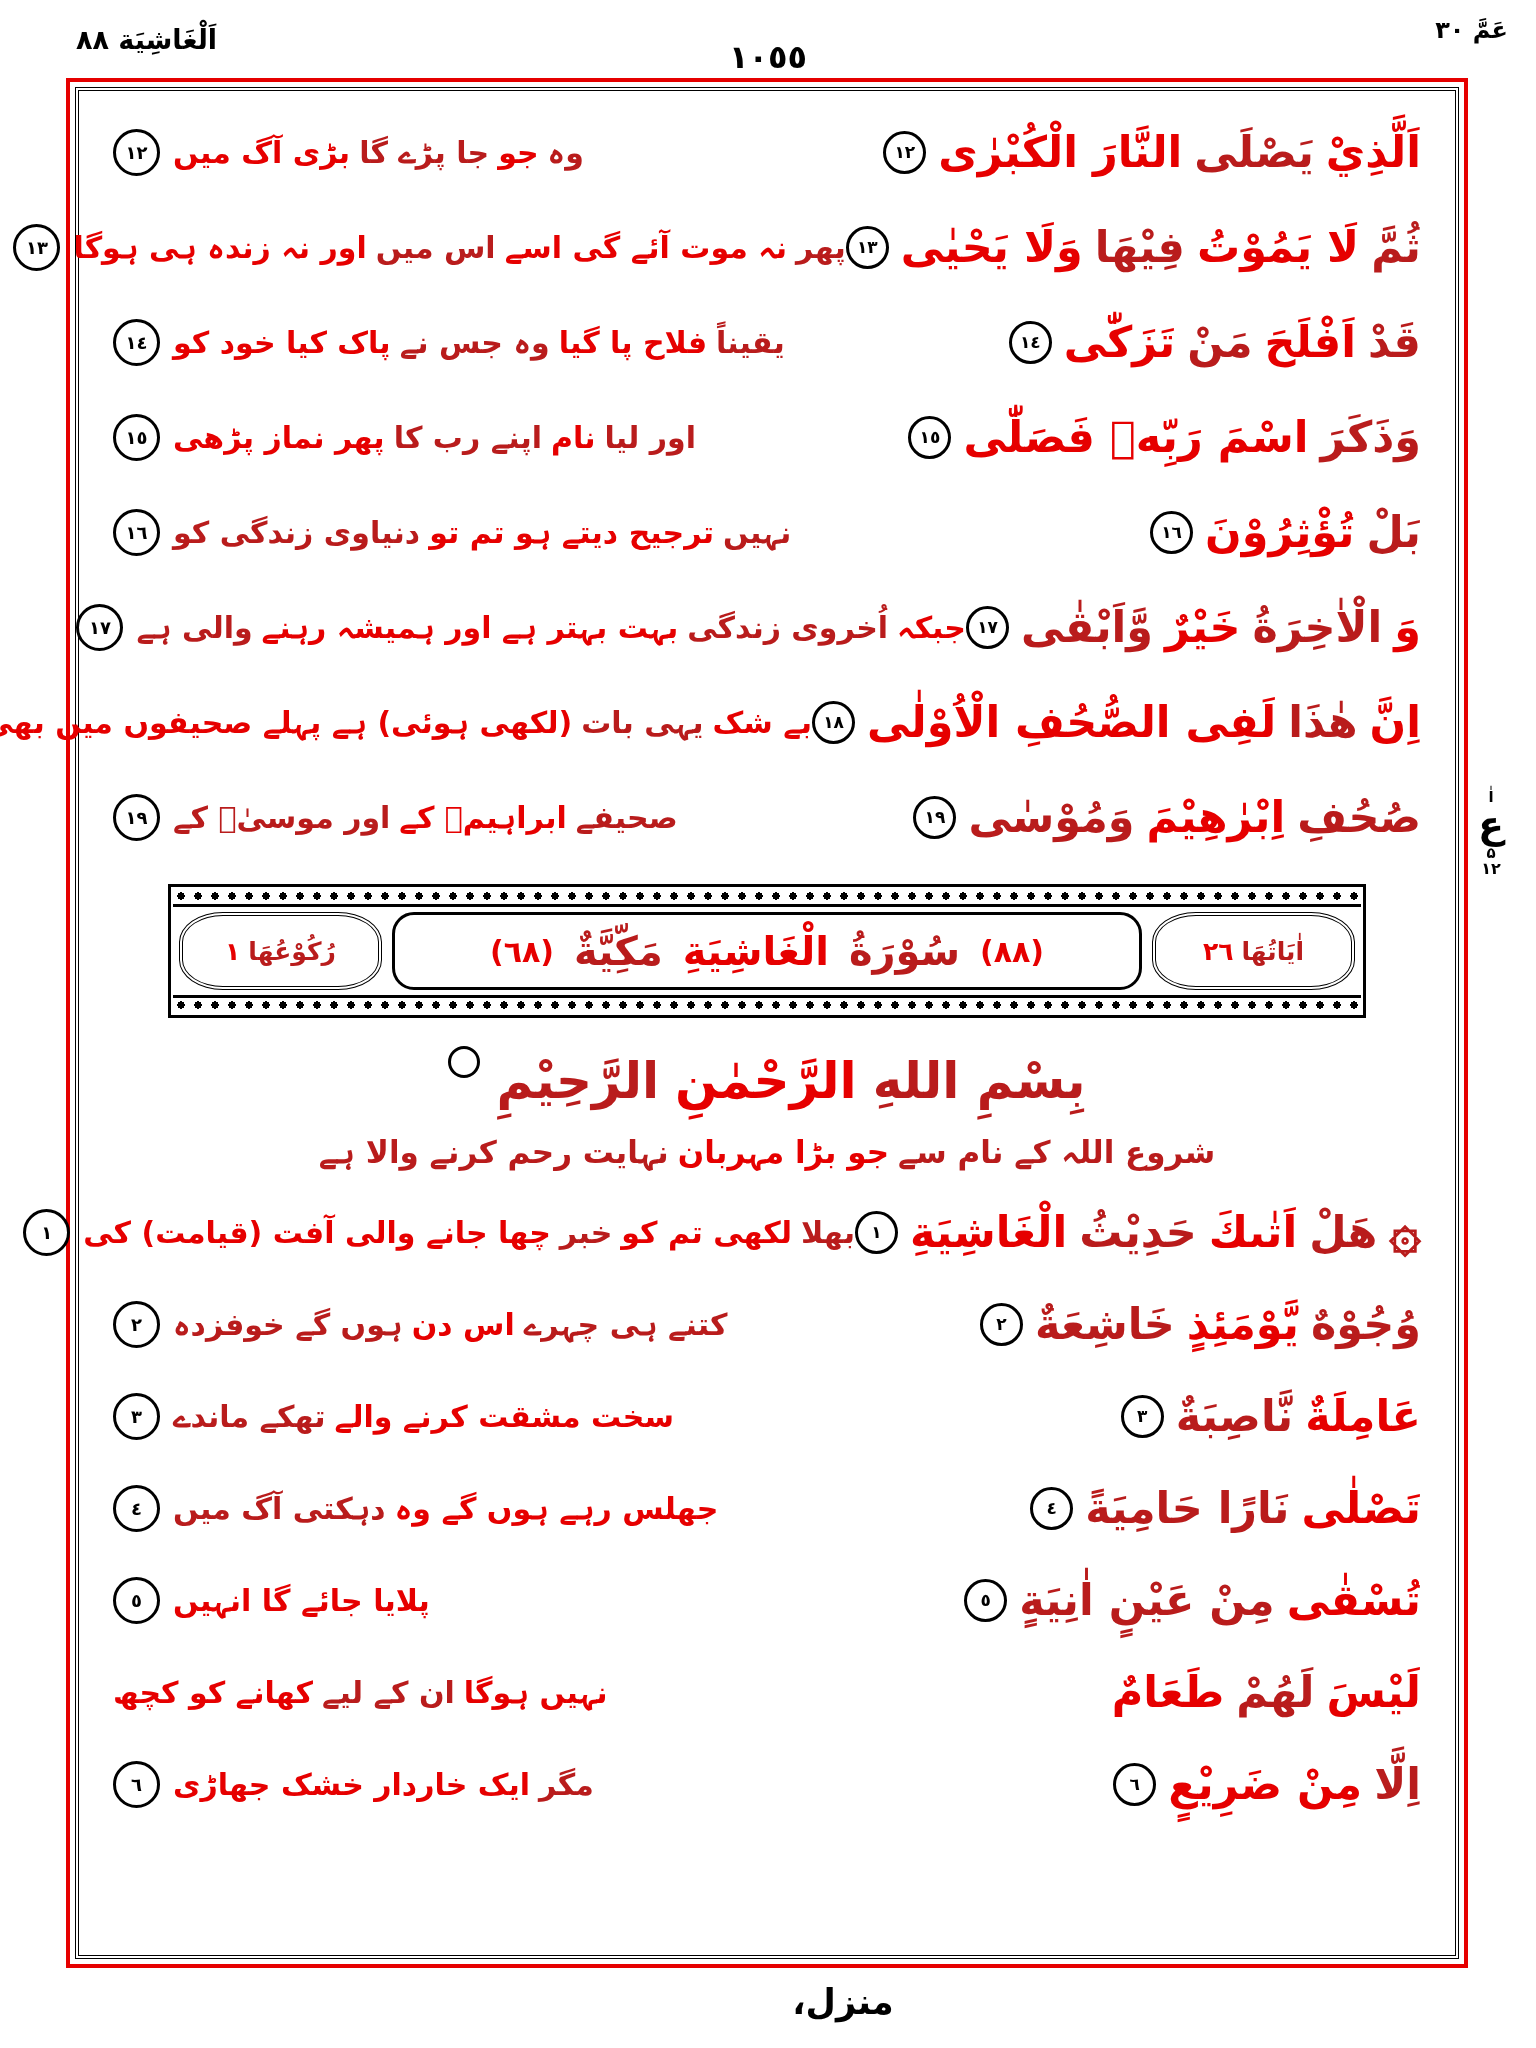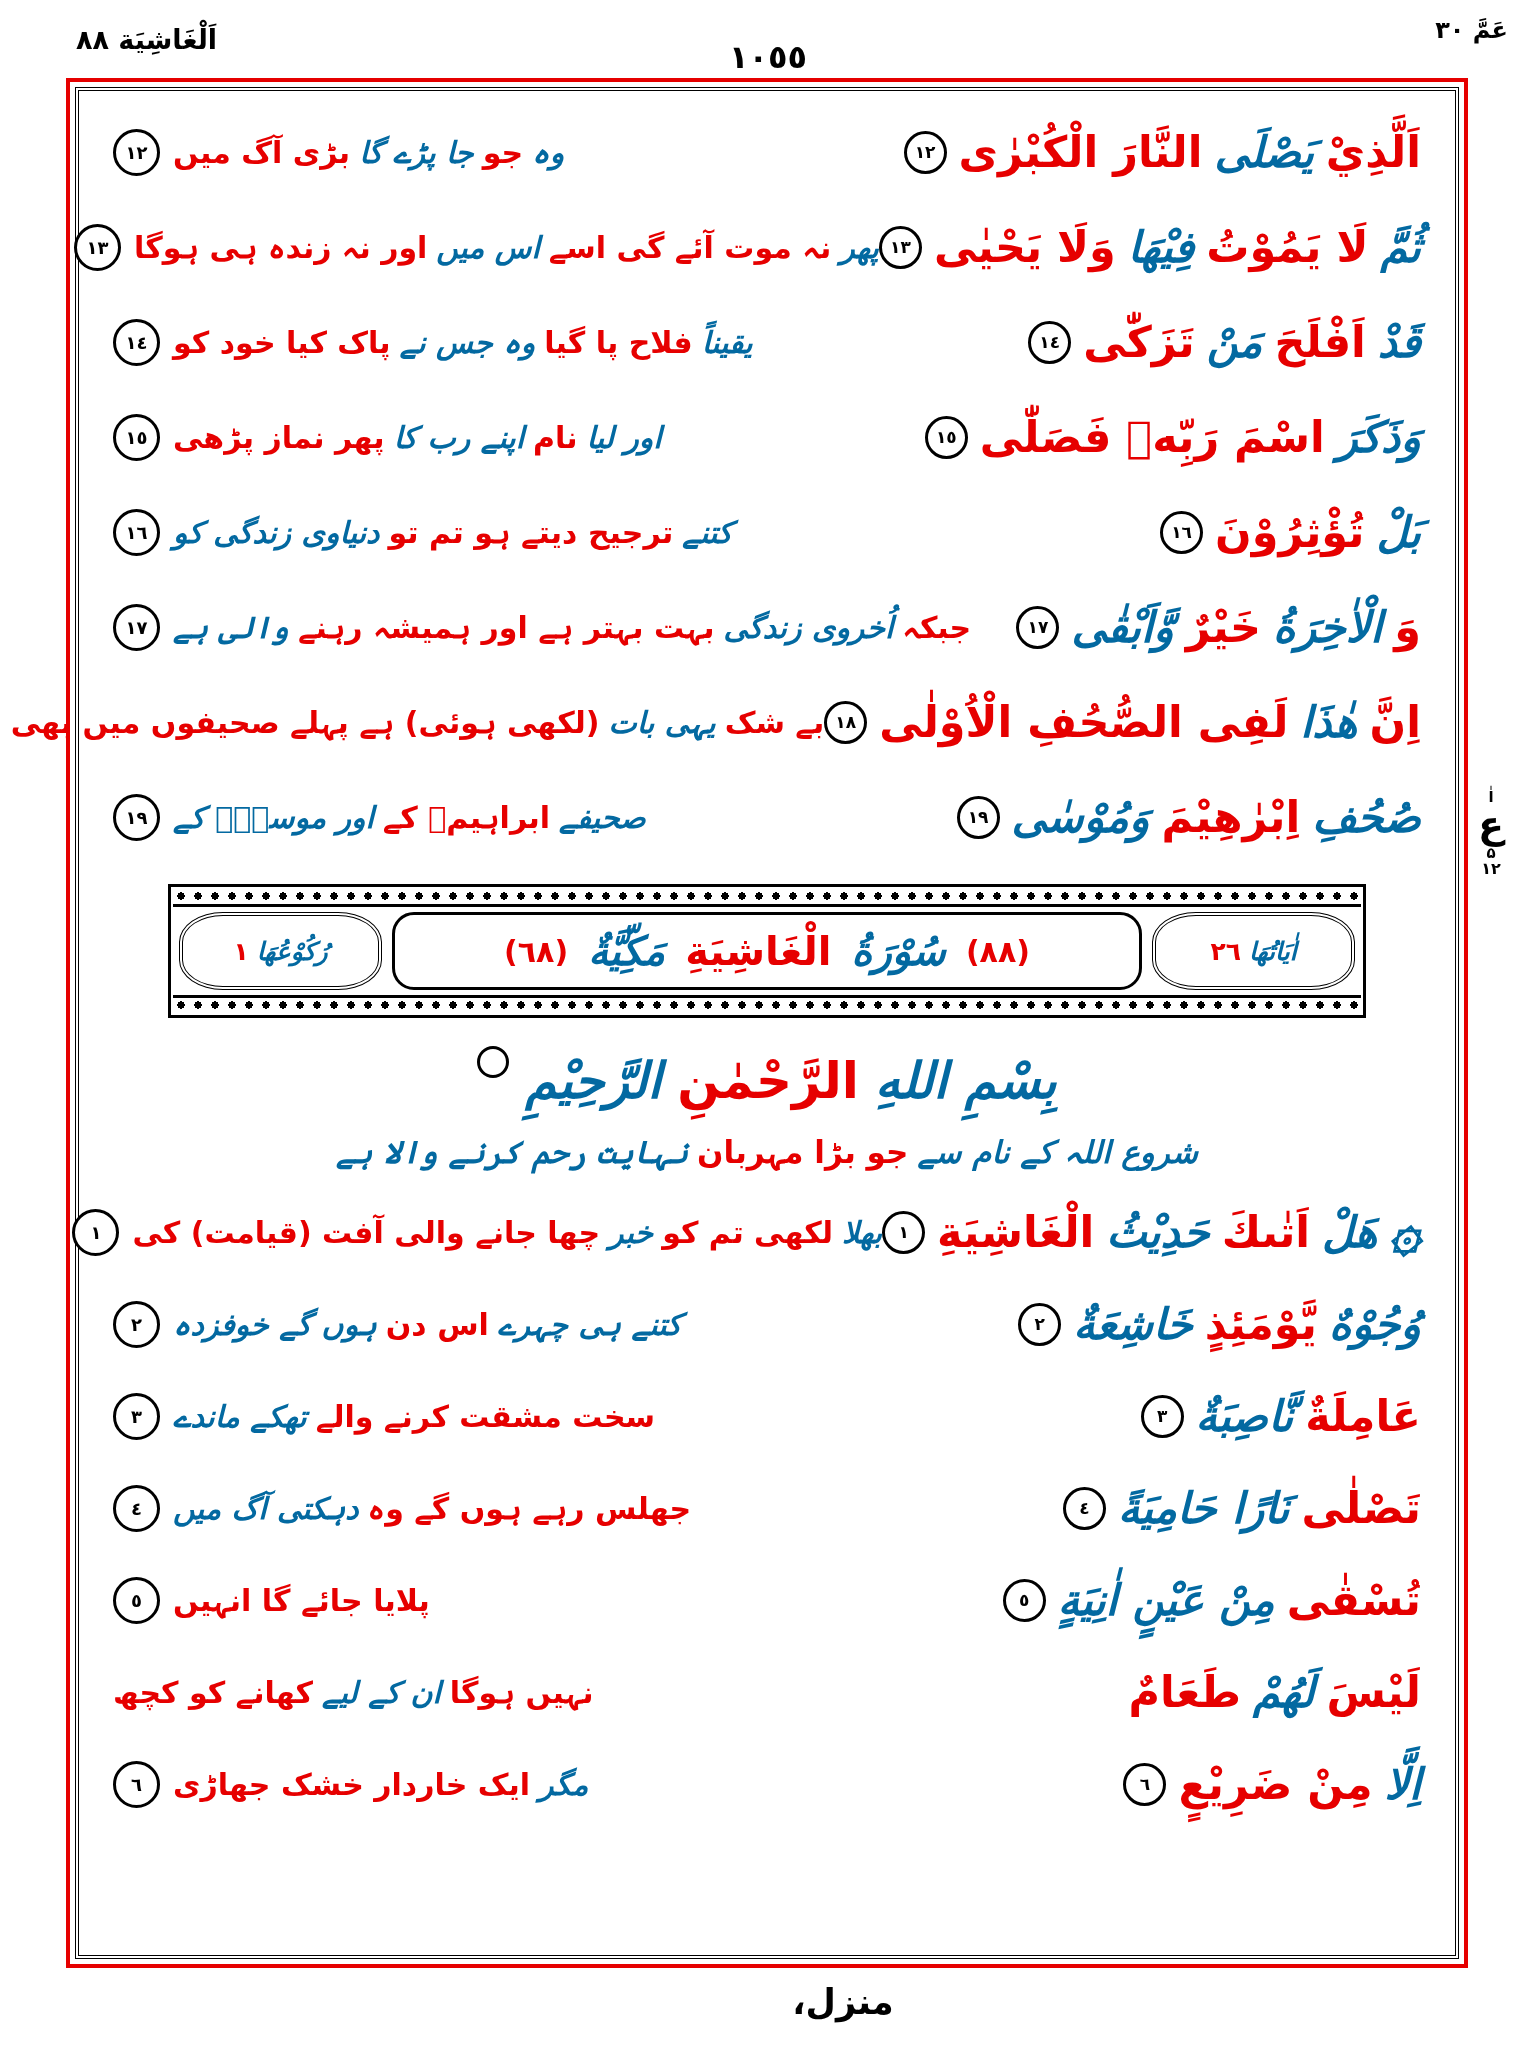--- a/index.html
+++ b/index.html
@@ -1,19 +1,19 @@
 <!DOCTYPE html>
 <html lang="ur" dir="rtl" style="--red: #e60000;"><head>
 <meta charset="utf-8">
 <style>
   html,body{margin:0;padding:0;background:#fff;}
   .page{position:relative;width:1536px;height:2048px;background:#fff;overflow:hidden;
         font-family:"DejaVu Sans",sans-serif;direction:rtl;color:#000;}
   .red{color:var(--red,#e60000);}
-  .blk{color:#0369a1;font-style:italic;}
+  .blk{color:#b91c1c;}
   
   .header{position:absolute;top:10px;left:0;right:0;height:58px;font-weight:bold;}
   .h-right{position:absolute;right:28px;top:6px;font-size:24px;}
   .h-center{position:absolute;left:50%;transform:translateX(-50%);top:12px;font-size:32px;letter-spacing:2px;margin-top:16px;}
   .h-left{position:absolute;left:76px;top:14px;font-size:27px;text-align:center;}
   
   .frame{position:absolute;left:66px;top:78px;width:1402px;height:1890px;box-sizing:border-box;
          border:4px solid var(--red,#e60000);padding:5px;}
   .frame-inner{width:100%;height:100%;box-sizing:border-box;border:4px double #000;
                padding:24px 34px 8px 34px;}
@@ -136,21 +136,21 @@
               <span class="unum">١٥</span>
             </div>
           </div>
           <div class="vrow">
             <div class="ar">
               <span class="blk">بَلْ</span>
               <span class="red">تُؤْثِرُوْنَ</span>
               <span class="vnum">١٦</span>
             </div>
             <div class="ur">
-              <span class="blk">کتنے</span>
+              <span class="blk">نہیں</span>
               <span class="red">ترجیح دیتے ہو تم تو</span>
               <span class="blk">دنیاوی زندگی کو</span>
               <span class="unum">١٦</span>
             </div>
           </div>
           <div class="vrow">
             <div class="ar">
               <span class="red">وَ</span>
               <span class="blk">الْاٰخِرَةُ</span>
               <span class="red">خَيْرٌ</span>

